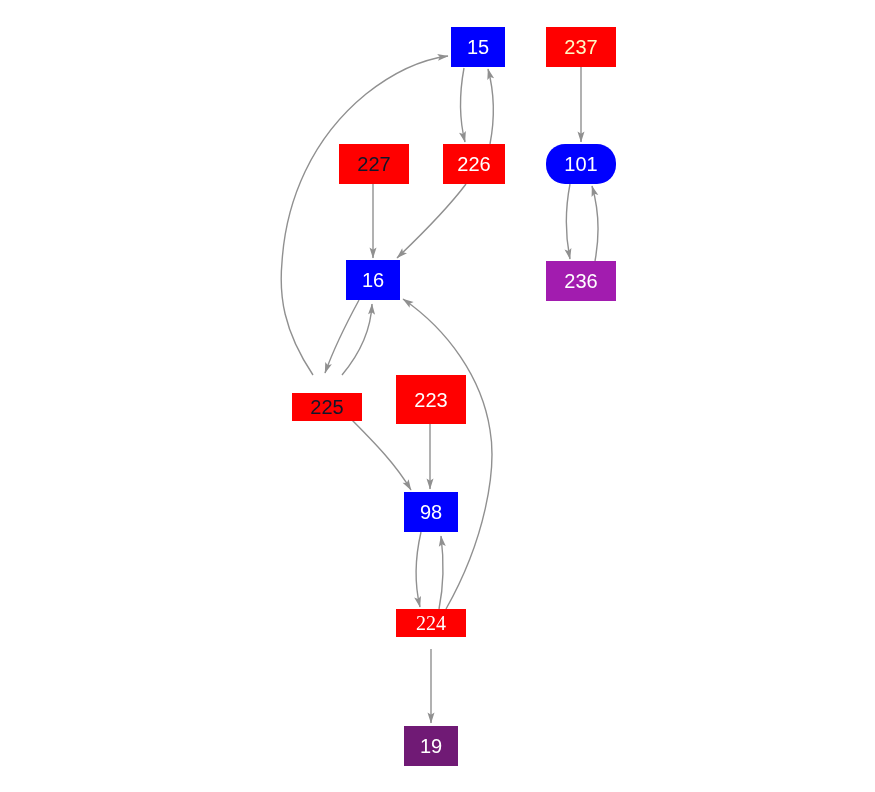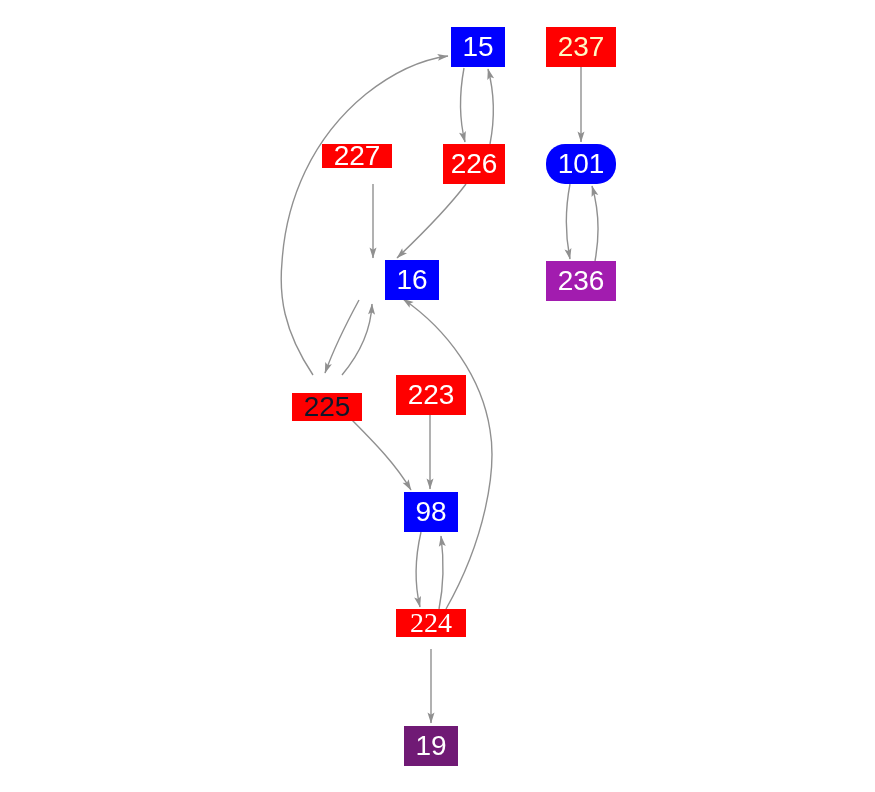--- a/index.html
+++ b/index.html
@@ -25,21 +25,21 @@
   .edges-layer path.edge {
     fill: none;
     stroke-width: 1.4px;
   }
   .node {
     position: absolute;
     display: flex;
     align-items: center;
     justify-content: center;
     color: #ffffff;
-    font-size: 28px;
+    font-size: 20px;
     line-height: 1;
     cursor: pointer;
     user-select: none;
   }
 </style>
 </head>
 <body>
 
 <div class="canvas">
   <svg class="edges-layer" width="875" height="792" viewBox="0 0 875 792" xmlns="http://www.w3.org/2000/svg">
@@ -67,39 +67,39 @@
         <path class="edge" d="M 431 649 L 431 723" stroke="#909090" marker-end="url(#arrowhead)"></path>
       </g>
   </svg>
   <div id="nodes-layer">
       <div class="node" style="left: 451px; top: 27px; width: 54px; height: 40px; background: rgb(0, 0, 255); color: rgb(255, 255, 255);">
         <span>15</span>
       </div>
       <div class="node" style="left: 546px; top: 27px; width: 70px; height: 40px; background: rgb(255, 0, 0); color: #fef9c3;">
         <span>237</span>
       </div>
-      <div class="node" style="left: 322px; top: 144px; width: 70px; height: 24px; background: rgb(255, 0, 0); color: #ffffff;">
+      <div class="node" style="left: 339px; top: 144px; width: 70px; height: 40px; background: rgb(255, 0, 0); color: #0f172a;">
         <span>227</span>
       </div>
       <div class="node" style="left: 443px; top: 144px; width: 62px; height: 40px; background: rgb(255, 0, 0); color: rgb(255, 255, 255);">
         <span>226</span>
       </div>
       <div class="node" style="left: 546px; top: 144px; width: 70px; height: 40px; background: rgb(0, 0, 255); color: rgb(255, 255, 255); border-radius: 19px;">
         <span>101</span>
       </div>
-      <div class="node" style="left: 346px; top: 260px; width: 54px; height: 40px; background: rgb(0, 0, 255); color: rgb(255, 255, 255); margin-left: 39px;">
+      <div class="node" style="left: 346px; top: 260px; width: 54px; height: 40px; background: rgb(0, 0, 255); color: rgb(255, 255, 255);">
         <span>16</span>
       </div>
       <div class="node" style="left: 546px; top: 261px; width: 70px; height: 40px; background: #a21caf; color: rgb(255, 255, 255);">
         <span>236</span>
       </div>
       <div class="node" style="left: 292px; top: 393px; width: 70px; height: 28px; background: rgb(255, 0, 0); color: #0f172a;">
         <span>225</span>
       </div>
-      <div class="node" style="left: 396px; top: 375px; width: 70px; height: 40px; background: rgb(255, 0, 0); color: rgb(255, 255, 255);">
+      <div class="node" style="left: 396px; top: 375px; width: 70px; height: 49px; background: rgb(255, 0, 0); color: rgb(255, 255, 255);">
         <span>223</span>
       </div>
       <div class="node" style="left: 404px; top: 492px; width: 54px; height: 40px; background: rgb(0, 0, 255); color: rgb(255, 255, 255);">
         <span>98</span>
       </div>
       <div class="node" style="left: 396px; top: 609px; width: 70px; height: 28px; background: rgb(255, 0, 0); color: rgb(255, 255, 255); font-family: Liberation Serif, serif;">
         <span>224</span>
       </div>
       <div class="node" style="left: 404px; top: 726px; width: 54px; height: 40px; background: #701a75; color: rgb(255, 255, 255);">
         <span>19</span>

